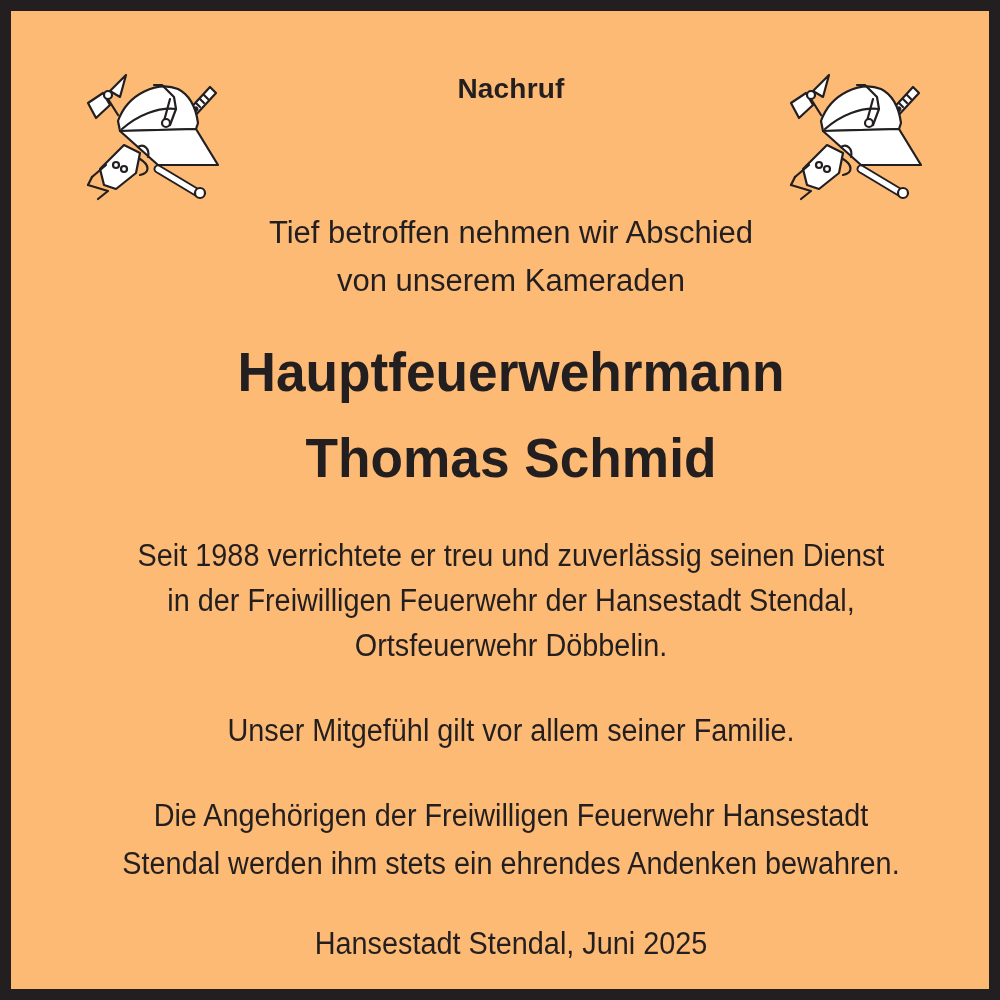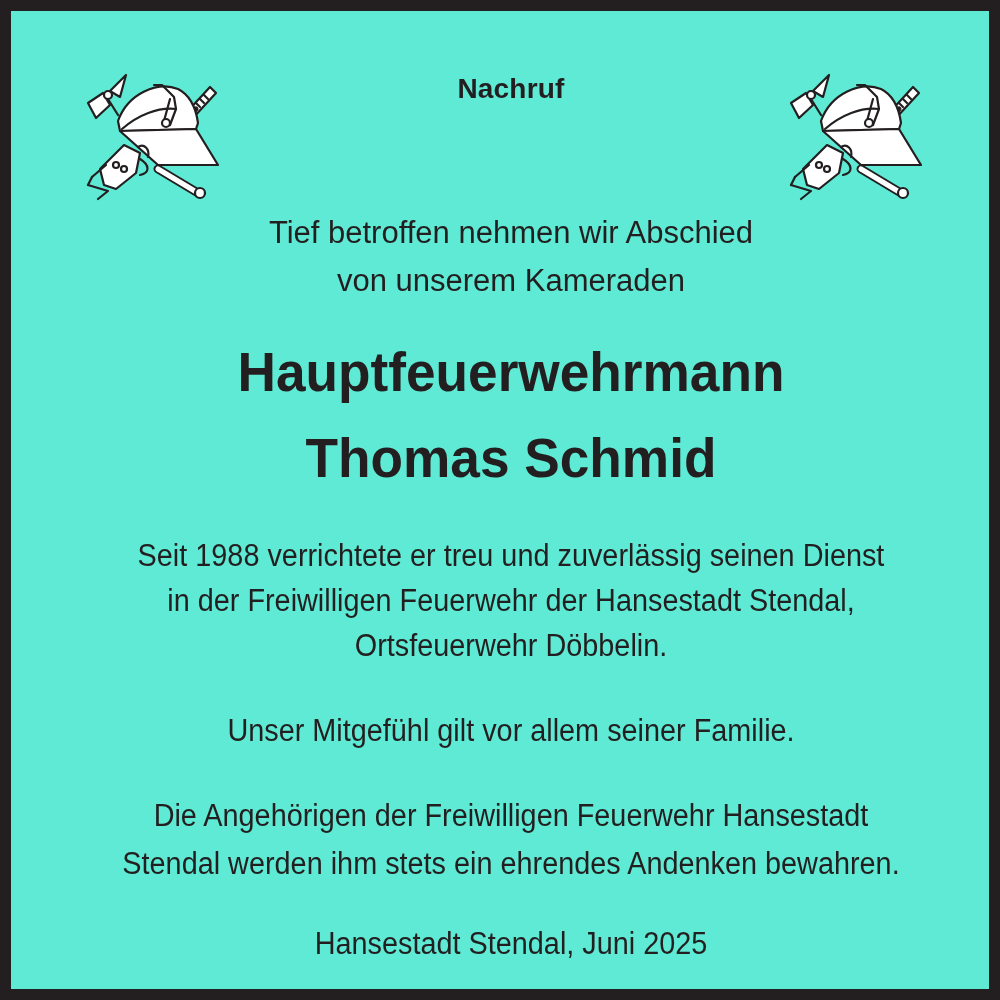--- a/index.html
+++ b/index.html
@@ -15,21 +15,21 @@
     }
     .frame {
       position: absolute;
       left: 0; top: 0;
       width: 1000px; height: 1000px;
       box-sizing: border-box;
       border-top: 11px solid #231f20;
       border-left: 11px solid #231f20;
       border-right: 11px solid #231f20;
       border-bottom: 11px solid #231f20;
-      background: #5eead4;
+      background: #fdba74;
     }
     .txt {
       position: absolute;
       left: 0;
       width: 1000px;
       text-align: center;
       color: #231f20;
       font-family: "Liberation Sans", sans-serif;
       white-space: nowrap;
     }

